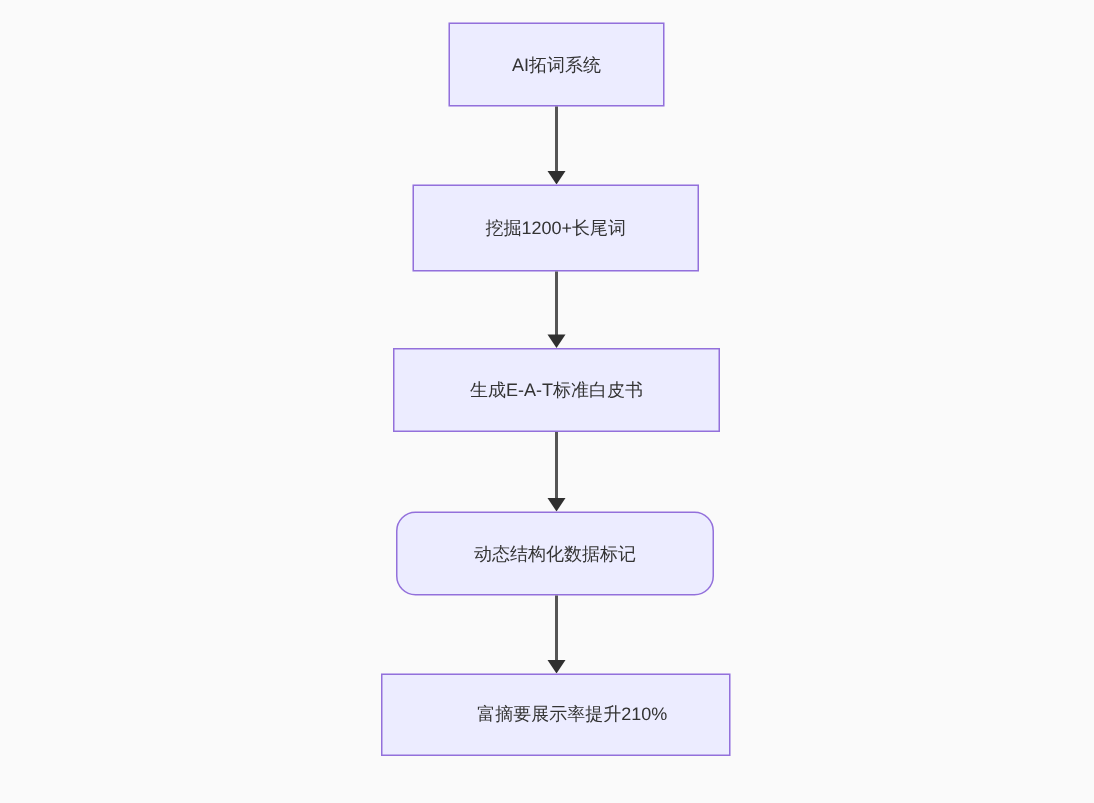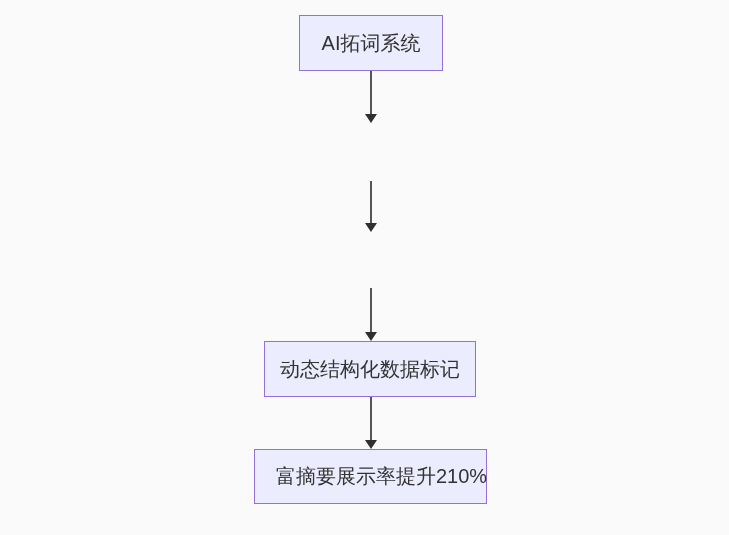--- a/index.html
+++ b/index.html
@@ -16,31 +16,31 @@
     height: 535px;
     background: #fafafa;
     overflow: hidden;
   }
   .node {
     position: absolute;
     box-sizing: border-box;
     background: #ECECFF;
     border: 1px solid #9370DB;
     color: #333333;
-    font-size: 20px;
+    font-size: 12px;
     display: flex;
     align-items: center;
     justify-content: center;
     text-align: center;
     white-space: nowrap;
   }
   .node-1 { left: 299px; top: 15px;  width: 144px; height: 56px; }
   .node-2 { left: 275px; top: 123px; width: 191px; height: 58px; }
   .node-3 { left: 262px; top: 232px; width: 218px; height: 56px; }
-  .node-4 { left: 264px; top: 341px; width: 212px; height: 56px; }
+  .node-4 { left: 264px; top: 341px; width: 212px; height: 56px; border-radius: 13px; }
   .node-5 { left: 254px; top: 449px; width: 233px; height: 55px; padding-left: 22px; }
 
   .edge {
     position: absolute;
     left: 364px;          
     width: 13px;
   }
   .edge-1 { top: 71px;  height: 52px; }
   .edge-2 { top: 181px; height: 51px; }
   .edge-3 { top: 288px; height: 53px; }
@@ -72,26 +72,32 @@
 
   <div class="node node-1">
     <span>AI拓词系统</span>
   </div>
 
   <div class="edge edge-1">
     <div class="line"></div>
     <div class="head"></div>
   </div>
 
+  <div class="node node-2">
+    <span>挖掘1200+长尾词</span>
+  </div>
 
   <div class="edge edge-2">
     <div class="line"></div>
     <div class="head"></div>
   </div>
 
+  <div class="node node-3">
+    <span>生成E-A-T标准白皮书</span>
+  </div>
 
   <div class="edge edge-3">
     <div class="line"></div>
     <div class="head"></div>
   </div>
 
   <div class="node node-4">
     <span>动态结构化数据标记</span>
   </div>
 

